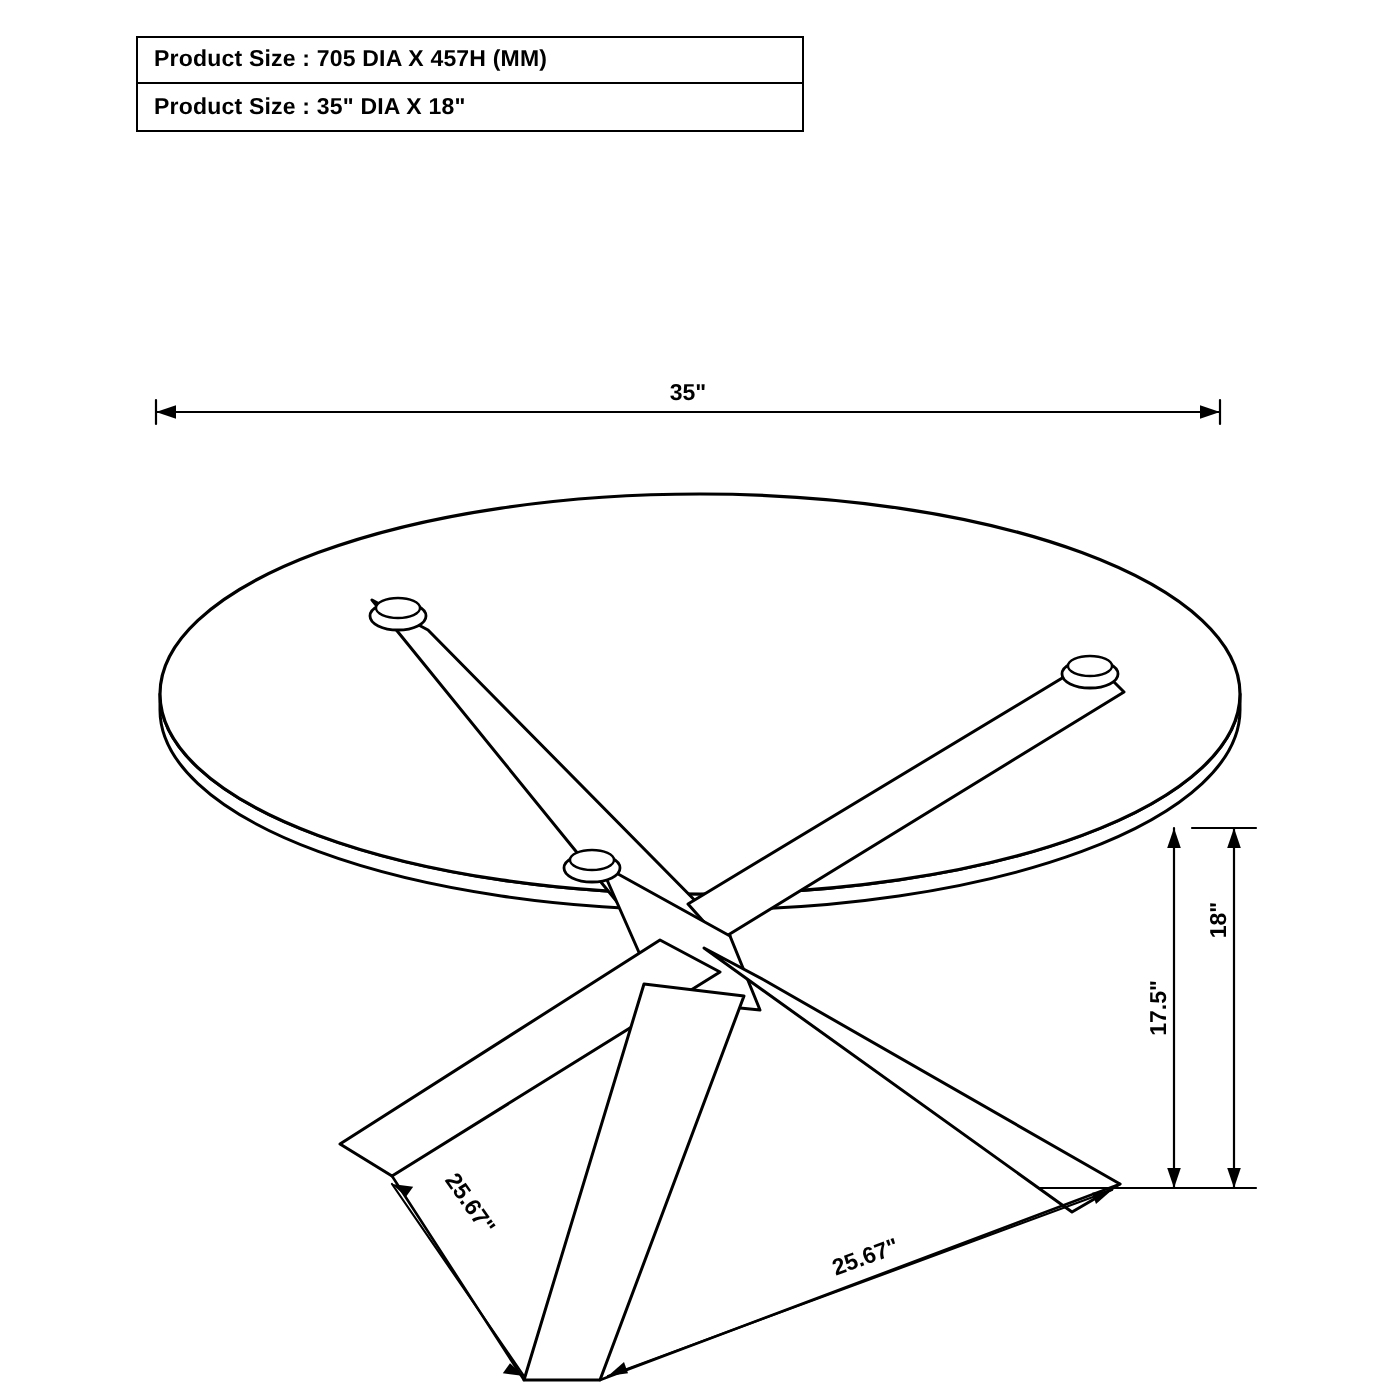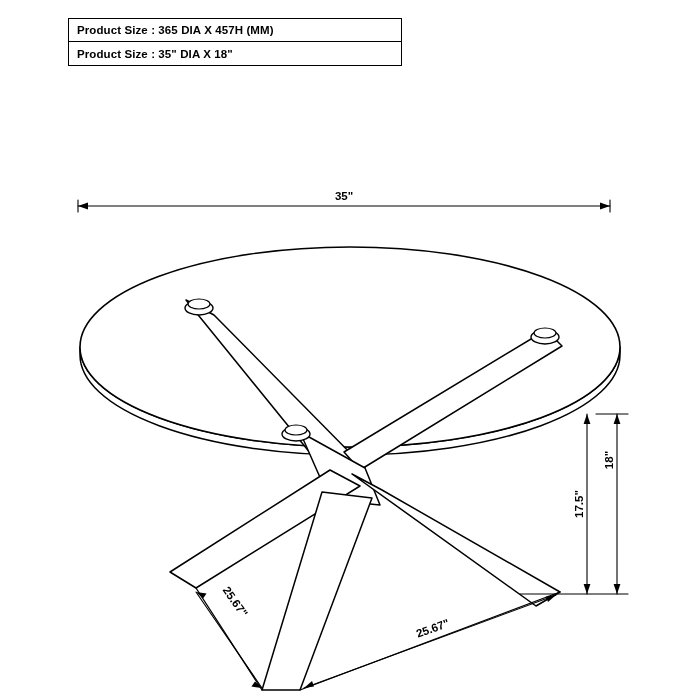--- a/index.html
+++ b/index.html
@@ -59,21 +59,21 @@
     font-weight: bold;
     fill: #000;
   }
 </style>
 </head>
 <body>
 
 <div id="sheet">
 
   <div class="spec-table">
-    <div class="spec-row first">Product Size : 365 DIA X 457H (MM)</div>
+    <div class="spec-row first">Product Size : 705 DIA X 457H (MM)</div>
     <div class="spec-row">Product Size : 35" DIA X 18"</div>
   </div>
 
   <svg class="draw" viewBox="0 0 700 700">
     <g fill="none" stroke="#000" stroke-width="1.5" stroke-linejoin="round" stroke-linecap="round">
 
       <g stroke-width="1.1">
         <line x1="78" y1="200" x2="78" y2="212"></line>
         <line x1="610" y1="200" x2="610" y2="212"></line>
         <line x1="78" y1="206" x2="610" y2="206"></line>

